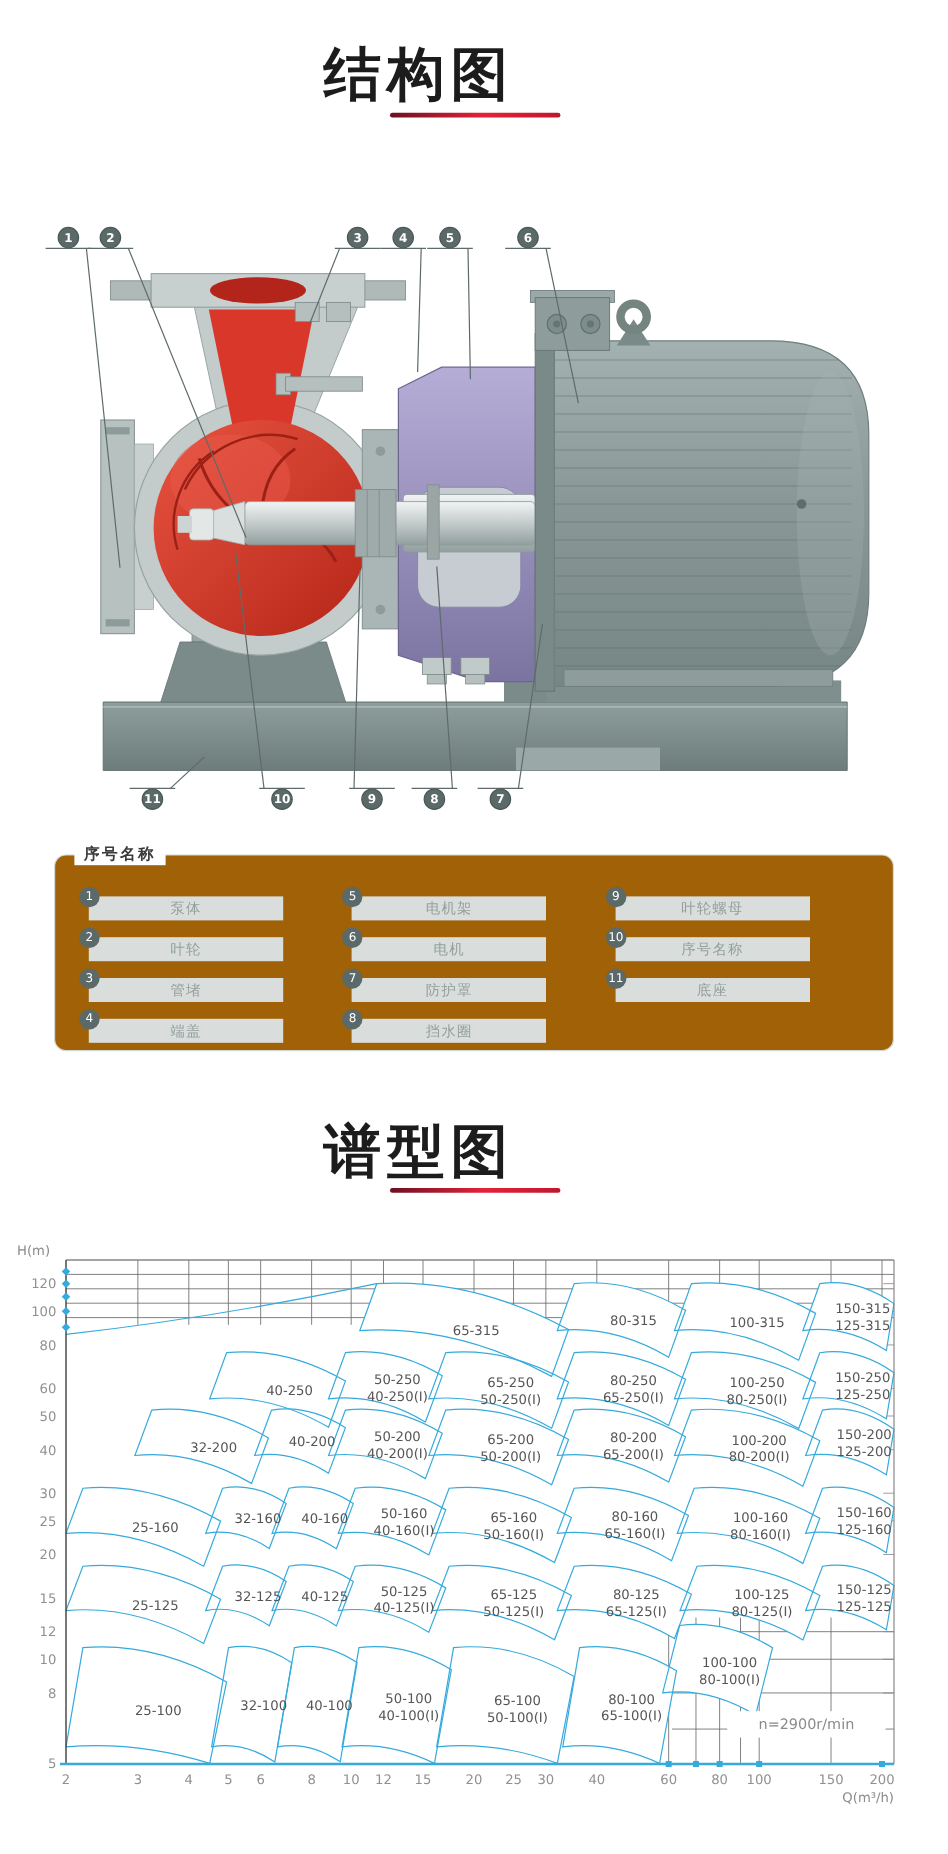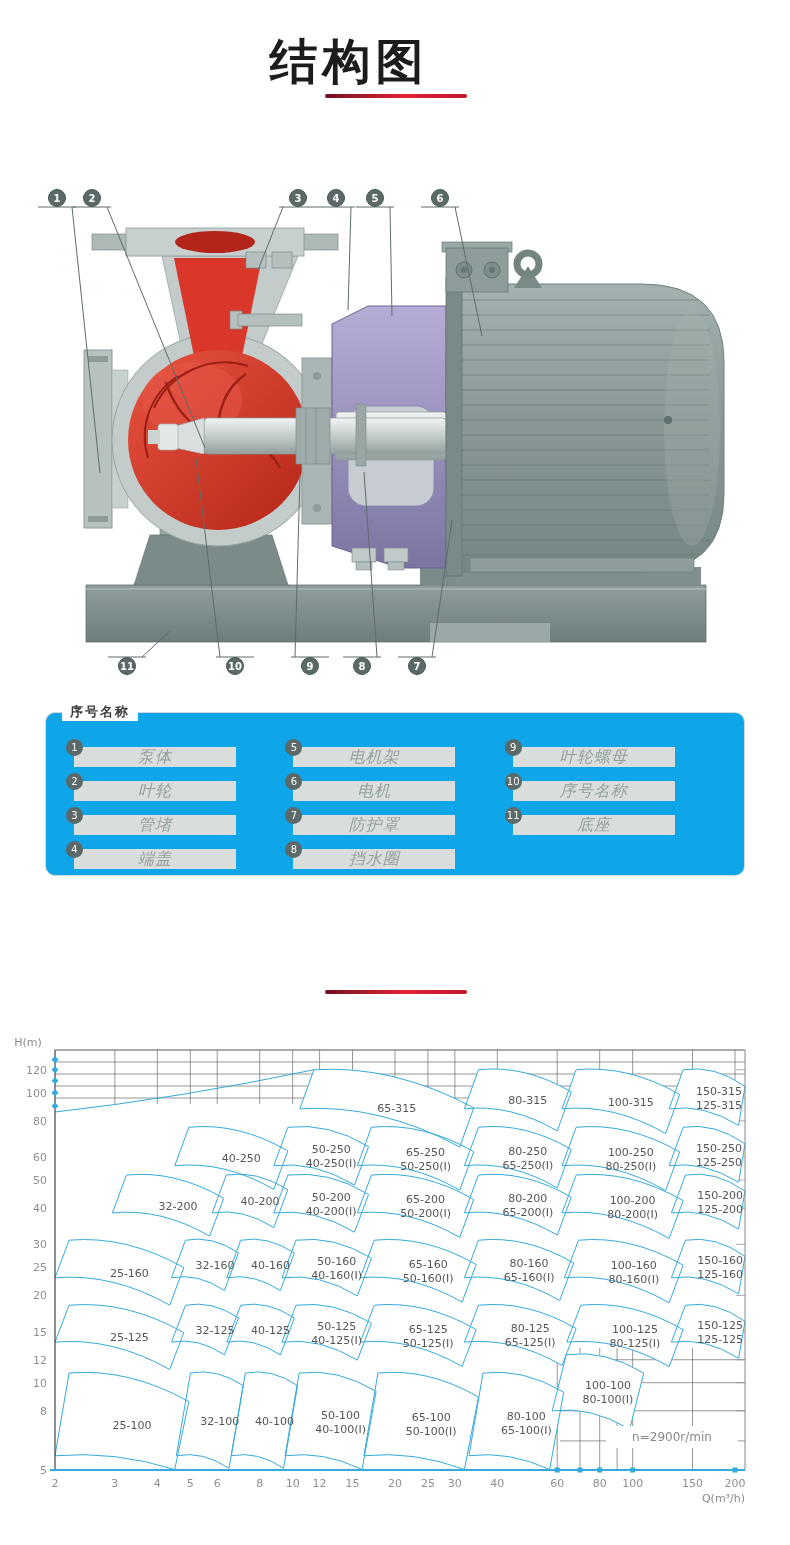--- a/index.html
+++ b/index.html
@@ -5,31 +5,31 @@
   html,body{margin:0;padding:0;background:#fff;}
   .page{position:relative;width:790px;height:1545px;background:#fff;overflow:hidden;
         font-family:"DejaVu Sans","Liberation Sans",sans-serif;}
   .section-title{position:absolute;left:0;width:698px;text-align:center;margin:0;
         font-size:48px;font-weight:800;color:#1c1c1c;letter-spacing:5px;}
   .title-underline{position:absolute;left:325px;width:142px;height:4px;border-radius:2px;
         background:linear-gradient(90deg,#6d1022,#e32238 55%,#c0172e);}
   .diagram-svg{position:absolute;left:0;top:118px;}
   .chart-svg{position:absolute;left:0;top:1020px;}
   .legend-box{position:absolute;left:45px;right:45px;top:712px;height:162px;
-        border:1px solid #d3d8d7;border-radius:10px;background:#0ea5e9;}
+        border:1px solid #d3d8d7;border-radius:10px;background:#a16207;}
   .legend-title{position:absolute;top:-10px;left:16px;background:#fff;padding:0 8px;
         font-size:13px;font-weight:bold;color:#3b3b3b;letter-spacing:2px;}
   .legend-cols{display:flex;padding:26px 20px 10px 20px;}
   .legend-col{flex:1;display:flex;flex-direction:column;}
   .legend-item{position:relative;height:21px;margin-bottom:13px;width:170px;}
   .legend-num{position:absolute;left:0;top:0;width:17px;height:17px;border-radius:50%;
         background:#5b6968;color:#fff;font-size:10px;line-height:17px;text-align:center;z-index:2;}
   .legend-bar{position:absolute;left:8px;top:8px;right:0;height:20px;background:#d9dedd;
         display:flex;align-items:center;justify-content:center;}
-  .legend-bar span{font-size:16px;color:#93a09e;letter-spacing:1px;font-style:italic;}
+  .legend-bar span{font-size:12px;color:#93a09e;letter-spacing:1px;}
 </style>
 </head>
 <body>
 
 <div class="page">
 
   <h1 class="section-title" style="top:30px;">结构图</h1>
   <div class="title-underline" style="top:94px;"></div>
 
   <svg class="diagram-svg" width="790" height="582" viewBox="0 0 790 582">
@@ -299,20 +299,21 @@
           <div class="legend-item">
             <span class="legend-num">11</span>
             <div class="legend-bar">
               <span>底座</span>
             </div>
           </div>
         </div>
       </div>
   </div>
 
+  <h1 class="section-title" style="top:928px;">谱型图</h1>
   <div class="title-underline" style="top:990px;"></div>
 
   <svg class="chart-svg" width="790" height="525" viewBox="0 0 790 525">
       <line x1="55" y1="30" x2="745" y2="30" stroke="#6a6a6a" stroke-width="0.7"></line>
       <line x1="55" y1="42" x2="745" y2="42" stroke="#6a6a6a" stroke-width="0.7"></line>
       <line x1="55" y1="54" x2="745" y2="54" stroke="#6a6a6a" stroke-width="0.7"></line>
       <line x1="55" y1="66" x2="745" y2="66" stroke="#6a6a6a" stroke-width="0.7"></line>
       <line x1="55" y1="78" x2="745" y2="78" stroke="#6a6a6a" stroke-width="0.7"></line>
       <line x1="114.87102807893163" y1="30" x2="114.87102807893163" y2="84" stroke="#6a6a6a" stroke-width="0.7"></line>
       <line x1="157.35019852575363" y1="30" x2="157.35019852575363" y2="84" stroke="#6a6a6a" stroke-width="0.7"></line>

